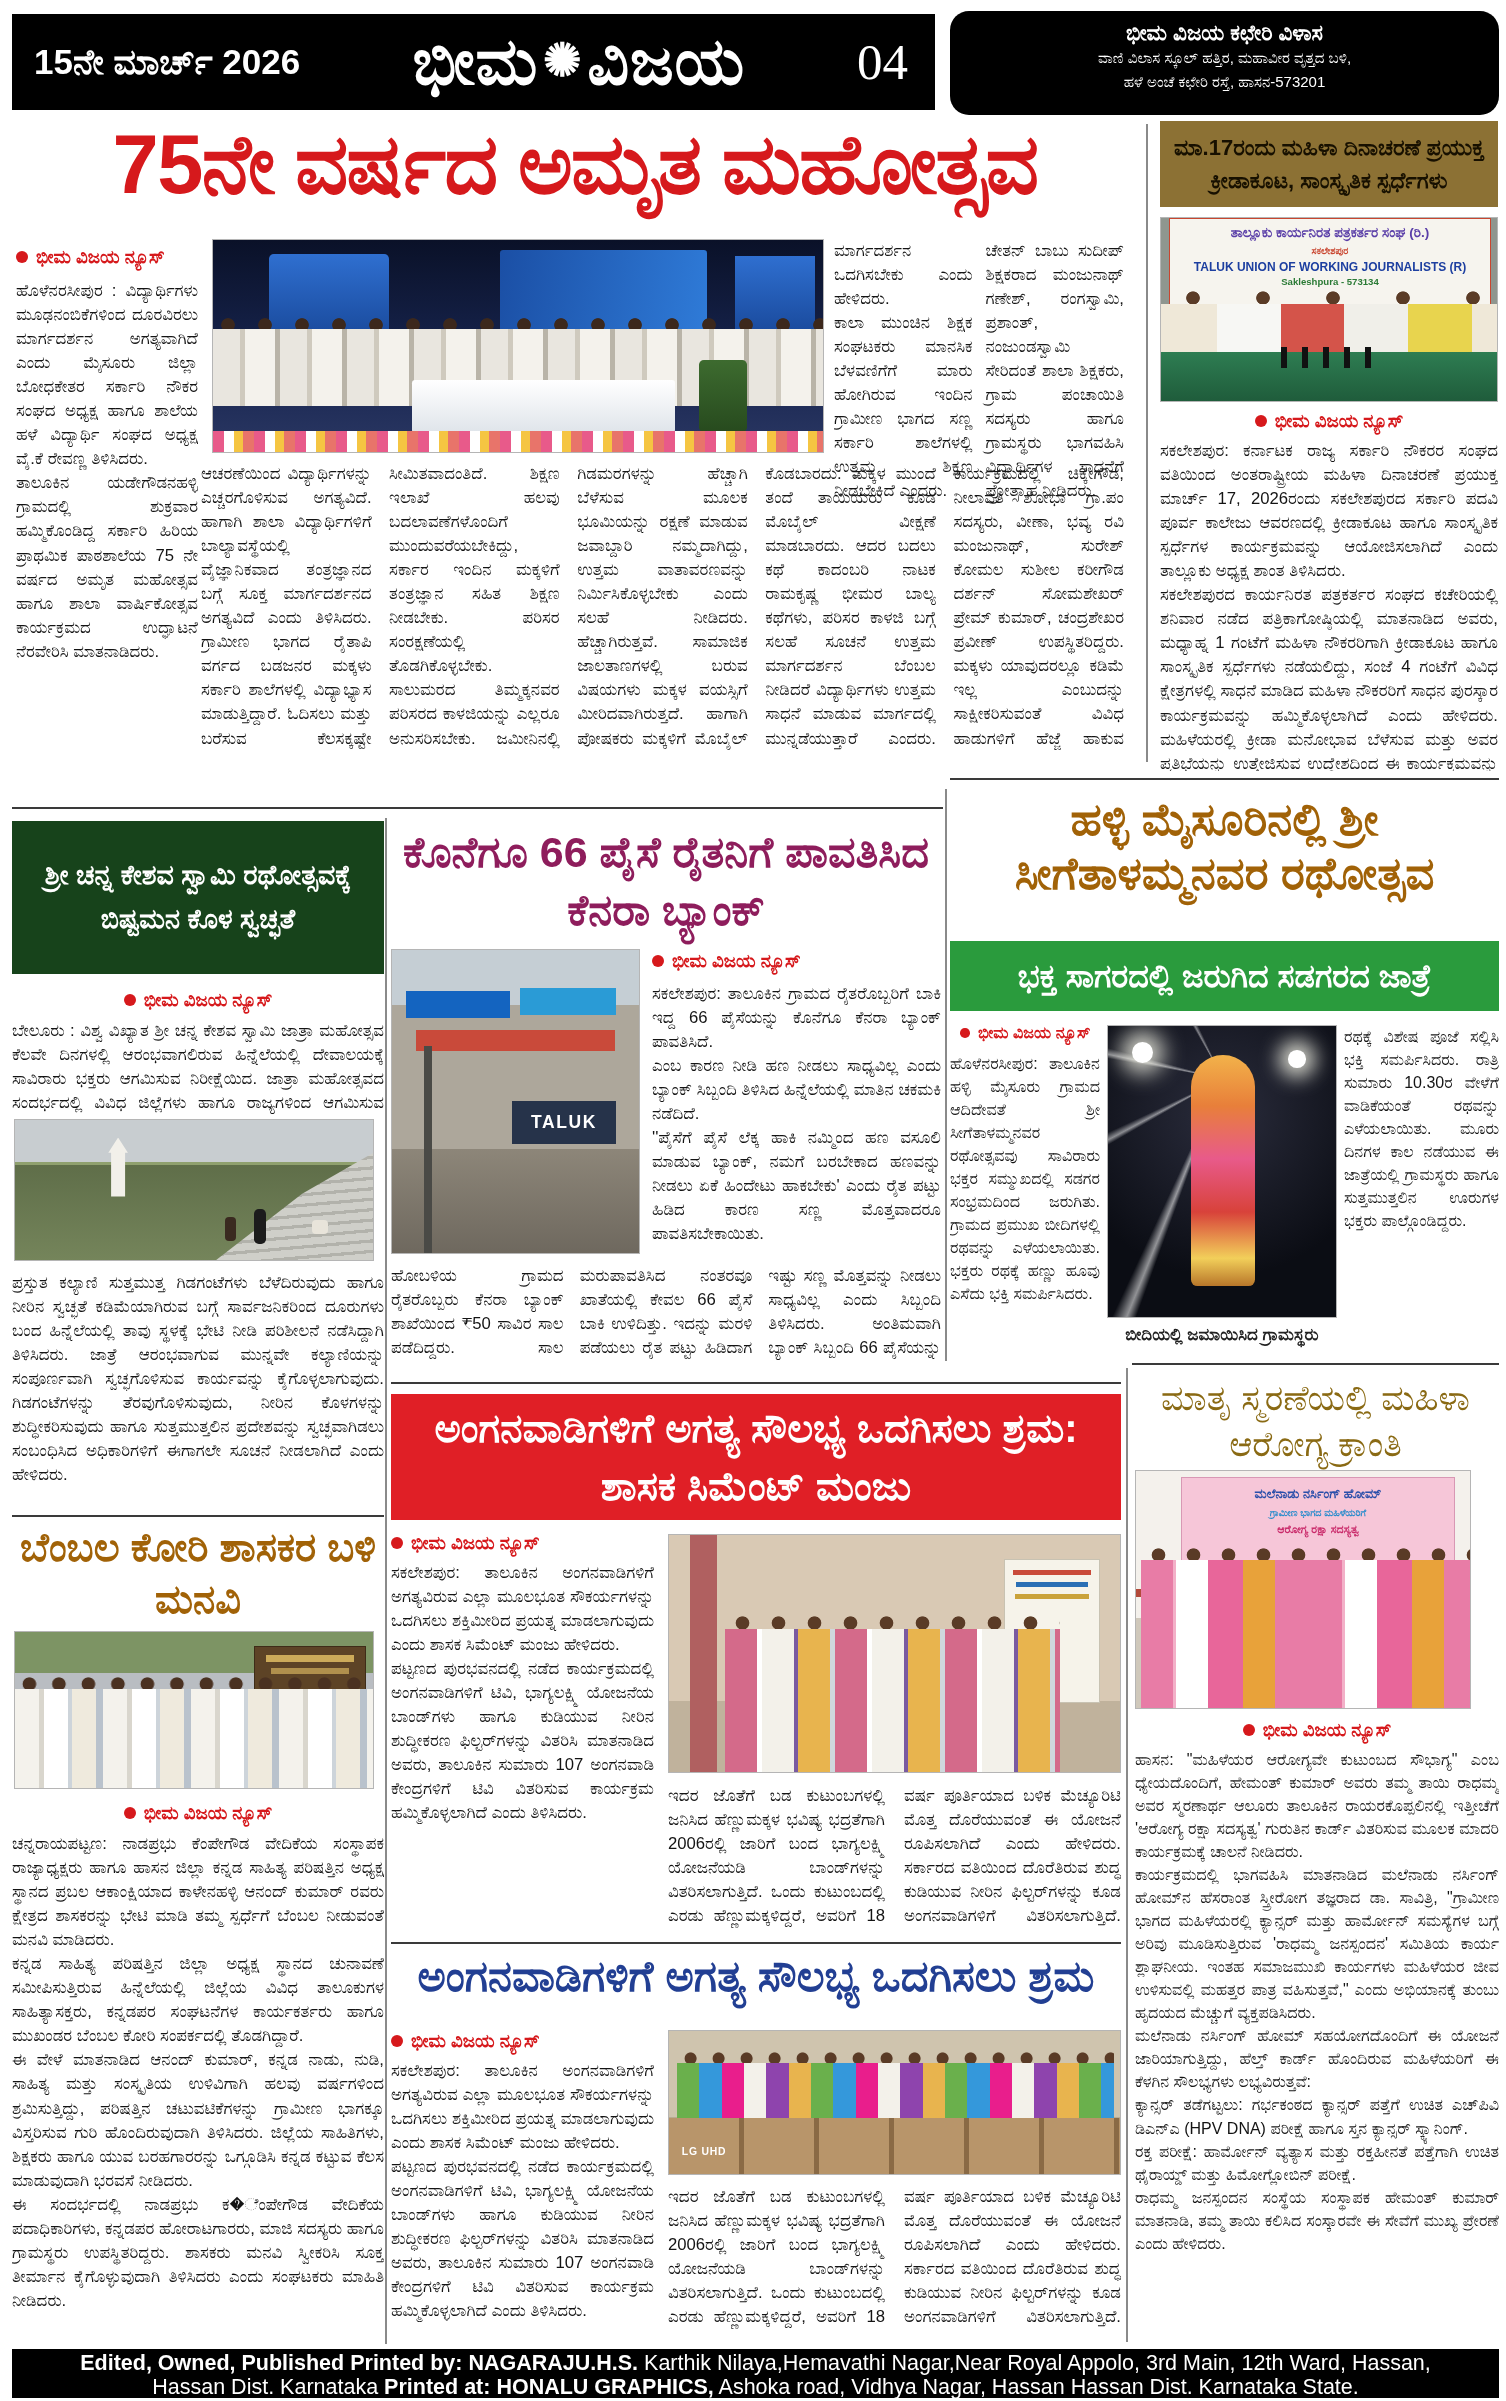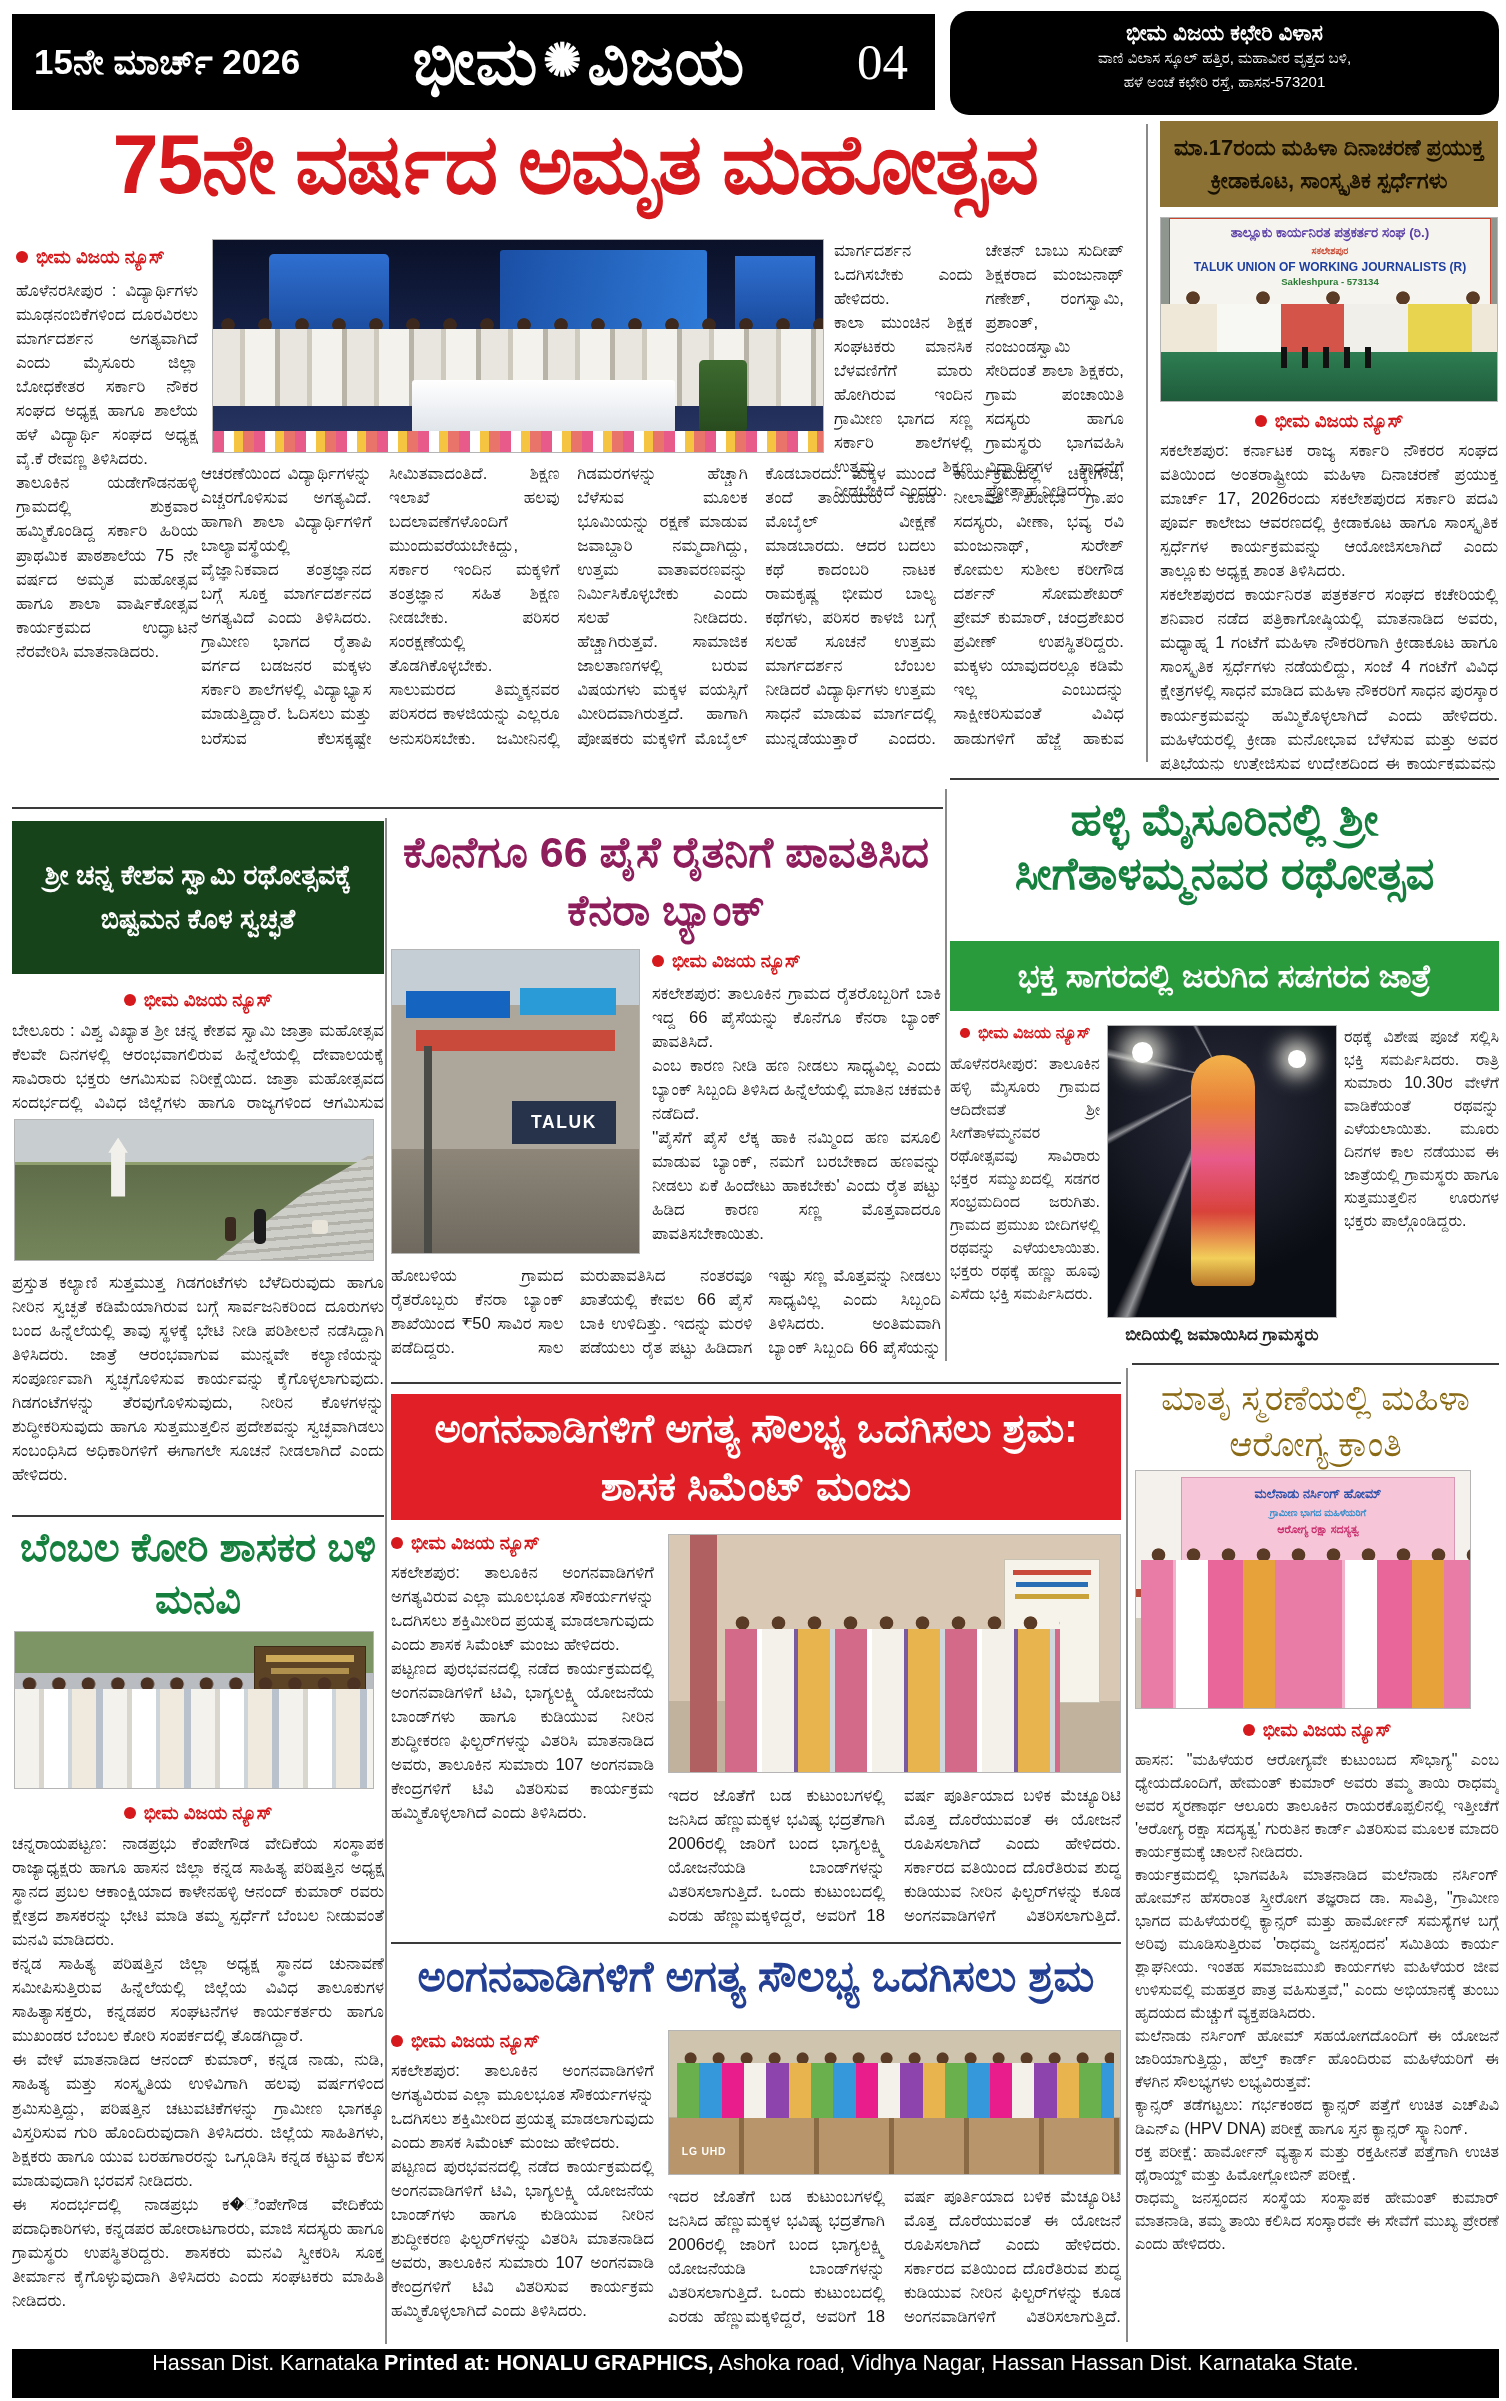--- a/index.html
+++ b/index.html
@@ -26,21 +26,21 @@
   .hpage { font-family:"Liberation Serif", serif; font-size:51px; margin-right:27px; }
   .addr { background:#000; color:#fff; border-radius:19px; text-align:center; padding-top:10.4px; }
   .addr .t { font-size:21.5px; font-weight:bold; }
   .addr .l { font-size:15px; line-height:1.55; }
 
   
   .hl-main { color:#d6191c; font-size:83px; font-weight:bold; text-align:center; letter-spacing:-1.6px; line-height:1.05; }
   .box-olive { background:#8c7134; color:#171000; font-size:22px; font-weight:bold; display:flex; align-items:center; justify-content:center; text-align:center; line-height:1.5; padding:4.8px 11px; }
   .box-green { background:#17431b; color:#fff; font-size:27px; font-weight:bold; display:flex; align-items:center; justify-content:center; text-align:center; line-height:1.6; padding:6.4px 14.4px; }
   .hl-magenta { color:#8e1d5c; font-size:43px; font-weight:bold; text-align:center; line-height:1.35; }
-  .hl-blue { color:#15803d; font-size:43px; font-weight:bold; text-align:center; line-height:1.2; }
+  .hl-blue { color:#a16207; font-size:43px; font-weight:bold; text-align:center; line-height:1.2; }
   .sub-green { background:#2a9b3d; color:#fff; font-size:32px; font-weight:bold; display:flex; align-items:center; justify-content:center; text-align:center; }
   .box-red { background:#e01f26; color:#fff; font-size:40px; font-weight:bold; display:flex; align-items:center; justify-content:center; text-align:center; line-height:1.45; padding:3.2px 16px; }
   .hl-navy { color:#223f93; font-size:43px; font-weight:bold; text-align:center; }
   .hl-gold { color:#8a6a14; font-size:35px; font-weight:normal; text-align:center; line-height:1.3; }
 
   
   .footer { background:#000; color:#fff; text-align:center; font-size:21.5px; line-height:24px; padding-top:1.6px; }
   .footer b { font-weight:bold; }
 </style>
 </head>
@@ -269,17 +269,18 @@
   </div>
 
   <div class="abs txt" style="left:1135px; top:1748px; width:364px; height:593px; font-size:16px;">ಹಾಸನ: "ಮಹಿಳೆಯರ ಆರೋಗ್ಯವೇ ಕುಟುಂಬದ ಸೌಭಾಗ್ಯ" ಎಂಬ ಧ್ಯೇಯದೊಂದಿಗೆ, ಹೇಮಂತ್ ಕುಮಾರ್ ಅವರು ತಮ್ಮ ತಾಯಿ ರಾಧಮ್ಮ ಅವರ ಸ್ಮರಣಾರ್ಥ ಆಲೂರು ತಾಲೂಕಿನ ರಾಯರಕೊಪ್ಪಲಿನಲ್ಲಿ ಇತ್ತೀಚೆಗೆ 'ಆರೋಗ್ಯ ರಕ್ಷಾ ಸದಸ್ಯತ್ವ' ಗುರುತಿನ ಕಾರ್ಡ್ ವಿತರಿಸುವ ಮೂಲಕ ಮಾದರಿ ಕಾರ್ಯಕ್ರಮಕ್ಕೆ ಚಾಲನೆ ನೀಡಿದರು.
 ಕಾರ್ಯಕ್ರಮದಲ್ಲಿ ಭಾಗವಹಿಸಿ ಮಾತನಾಡಿದ ಮಲೆನಾಡು ನರ್ಸಿಂಗ್ ಹೋಮ್‌ನ ಹೆಸರಾಂತ ಸ್ತ್ರೀರೋಗ ತಜ್ಞರಾದ ಡಾ. ಸಾವಿತ್ರಿ, "ಗ್ರಾಮೀಣ ಭಾಗದ ಮಹಿಳೆಯರಲ್ಲಿ ಕ್ಯಾನ್ಸರ್ ಮತ್ತು ಹಾರ್ಮೋನ್ ಸಮಸ್ಯೆಗಳ ಬಗ್ಗೆ ಅರಿವು ಮೂಡಿಸುತ್ತಿರುವ 'ರಾಧಮ್ಮ ಜನಸ್ಪಂದನ' ಸಮಿತಿಯ ಕಾರ್ಯ ಶ್ಲಾಘನೀಯ. ಇಂತಹ ಸಮಾಜಮುಖಿ ಕಾರ್ಯಗಳು ಮಹಿಳೆಯರ ಜೀವ ಉಳಿಸುವಲ್ಲಿ ಮಹತ್ತರ ಪಾತ್ರ ವಹಿಸುತ್ತವೆ," ಎಂದು ಅಭಿಯಾನಕ್ಕೆ ತುಂಬು ಹೃದಯದ ಮೆಚ್ಚುಗೆ ವ್ಯಕ್ತಪಡಿಸಿದರು.
 ಮಲೆನಾಡು ನರ್ಸಿಂಗ್ ಹೋಮ್ ಸಹಯೋಗದೊಂದಿಗೆ ಈ ಯೋಜನೆ ಜಾರಿಯಾಗುತ್ತಿದ್ದು, ಹೆಲ್ತ್ ಕಾರ್ಡ್ ಹೊಂದಿರುವ ಮಹಿಳೆಯರಿಗೆ ಈ ಕೆಳಗಿನ ಸೌಲಭ್ಯಗಳು ಲಭ್ಯವಿರುತ್ತವೆ:
 ಕ್ಯಾನ್ಸರ್ ತಡೆಗಟ್ಟಲು: ಗರ್ಭಕಂಠದ ಕ್ಯಾನ್ಸರ್ ಪತ್ತೆಗೆ ಉಚಿತ ಎಚ್‌ಪಿವಿ ಡಿಎನ್‌ಎ (HPV DNA) ಪರೀಕ್ಷೆ ಹಾಗೂ ಸ್ತನ ಕ್ಯಾನ್ಸರ್ ಸ್ಕ್ಯಾನಿಂಗ್.
 ರಕ್ತ ಪರೀಕ್ಷೆ: ಹಾರ್ಮೋನ್ ವ್ಯತ್ಯಾಸ ಮತ್ತು ರಕ್ತಹೀನತೆ ಪತ್ತೆಗಾಗಿ ಉಚಿತ ಥೈರಾಯ್ಡ್ ಮತ್ತು ಹಿಮೋಗ್ಲೋಬಿನ್ ಪರೀಕ್ಷೆ.
 ರಾಧಮ್ಮ ಜನಸ್ಪಂದನ ಸಂಸ್ಥೆಯ ಸಂಸ್ಥಾಪಕ ಹೇಮಂತ್ ಕುಮಾರ್ ಮಾತನಾಡಿ, ತಮ್ಮ ತಾಯಿ ಕಲಿಸಿದ ಸಂಸ್ಕಾರವೇ ಈ ಸೇವೆಗೆ ಮುಖ್ಯ ಪ್ರೇರಣೆ ಎಂದು ಹೇಳಿದರು.</div>
 
   <div class="abs footer" style="left:12px; top:2349px; width:1487px; height:49px;">
+    <div><b>Edited,  Owned,   Published  Printed  by:  NAGARAJU.H.S.</b><span> Karthik  Nilaya,Hemavathi  Nagar,Near  Royal Appolo, 3rd  Main,  12th Ward,  Hassan,</span></div>
     <div><span>Hassan Dist.   Karnataka  </span><b>Printed at: HONALU GRAPHICS,</b><span> Ashoka road,  Vidhya Nagar, Hassan Hassan Dist. Karnataka State.</span></div>
   </div>
 
 </div>
 
 
 </body></html>

